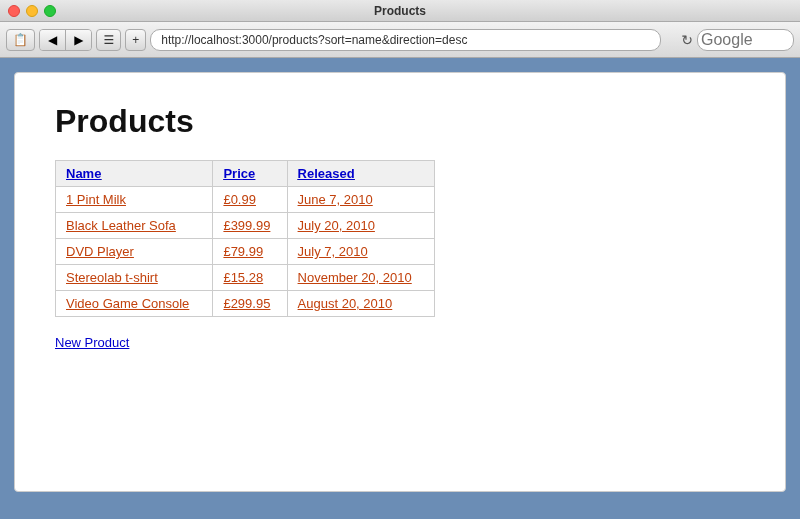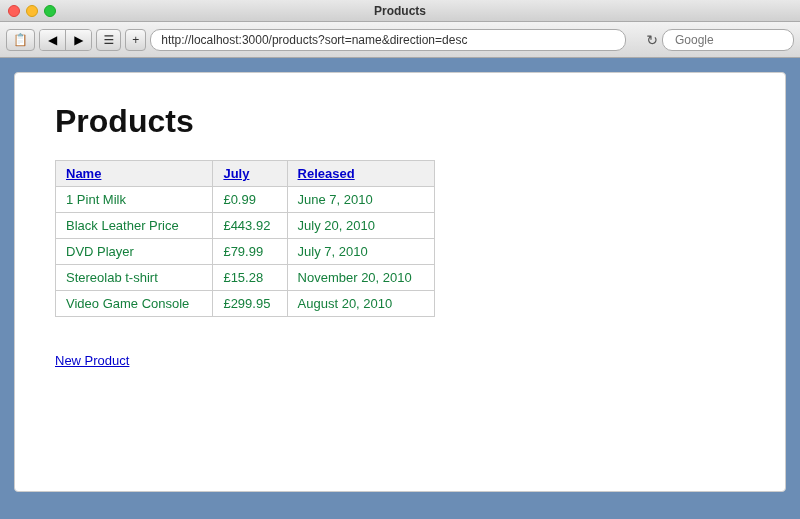--- a/index.html
+++ b/index.html
@@ -92,23 +92,23 @@
       background: none;
       border: none;
       cursor: pointer;
       font-size: 14px;
       color: #555;
     }
     .search-bar {
       height: 22px;
       border: 1px solid #aaa;
       border-radius: 10px;
-      padding: 0 12px;
-      font-size: 12px;
-      width: 132px;
+      padding: 0 3px;
+      font-size: 16px;
+      width: 97px;
       background: white;
     }
 
     
     .window-area {
       padding: 14px;
     }
     .content-pane {
       background: white;
       border: 1px solid #ccc;
@@ -127,34 +127,35 @@
     table {
       border-collapse: collapse;
       width: auto;
       min-width: 380px;
     }
     table th, table td {
       border: 1px solid #ccc;
       padding: 5px 10px;
       text-align: left;
       font-size: 13px;
+      text-decoration: underline;
     }
     table th {
       background: #f0f0f0;
     }
     table th a {
       color: #00c;
       text-decoration: underline;
       font-weight: bold;
     }
-    table td { color: #15803d; }
+    table td { color: #c2410c; }
 
     .new-product-link {
       display: inline-block;
-      margin-top: 36px;
+      margin-top: 18px;
       color: #00c;
       text-decoration: underline;
       font-size: 13px;
       cursor: pointer;
     }
   </style>
 </head>
 <body>
 
 <div class="title-bar">
@@ -185,36 +186,36 @@
   <div class="content-pane">
     <h1>Products</h1>
 
     <table>
       <thead>
         <tr>
           <th>
             <a href="#">Name</a>
           </th>
           <th>
-            <a href="#">July</a>
+            <a href="#">Price</a>
           </th>
           <th>
             <a href="#">Released</a>
           </th>
         </tr>
       </thead>
       <tbody id="table-body">
       <tr>
       <td>1 Pint Milk</td>
       <td>£0.99</td>
       <td>June 7, 2010</td>
     </tr>
           <tr>
-      <td>Black Leather Price</td>
-      <td>£443.92</td>
+      <td>Black Leather Sofa</td>
+      <td>£399.99</td>
       <td>July 20, 2010</td>
     </tr>
           <tr>
       <td>DVD Player</td>
       <td>£79.99</td>
       <td>July 7, 2010</td>
     </tr>
           <tr>
       <td>Stereolab t-shirt</td>
       <td>£15.28</td>

